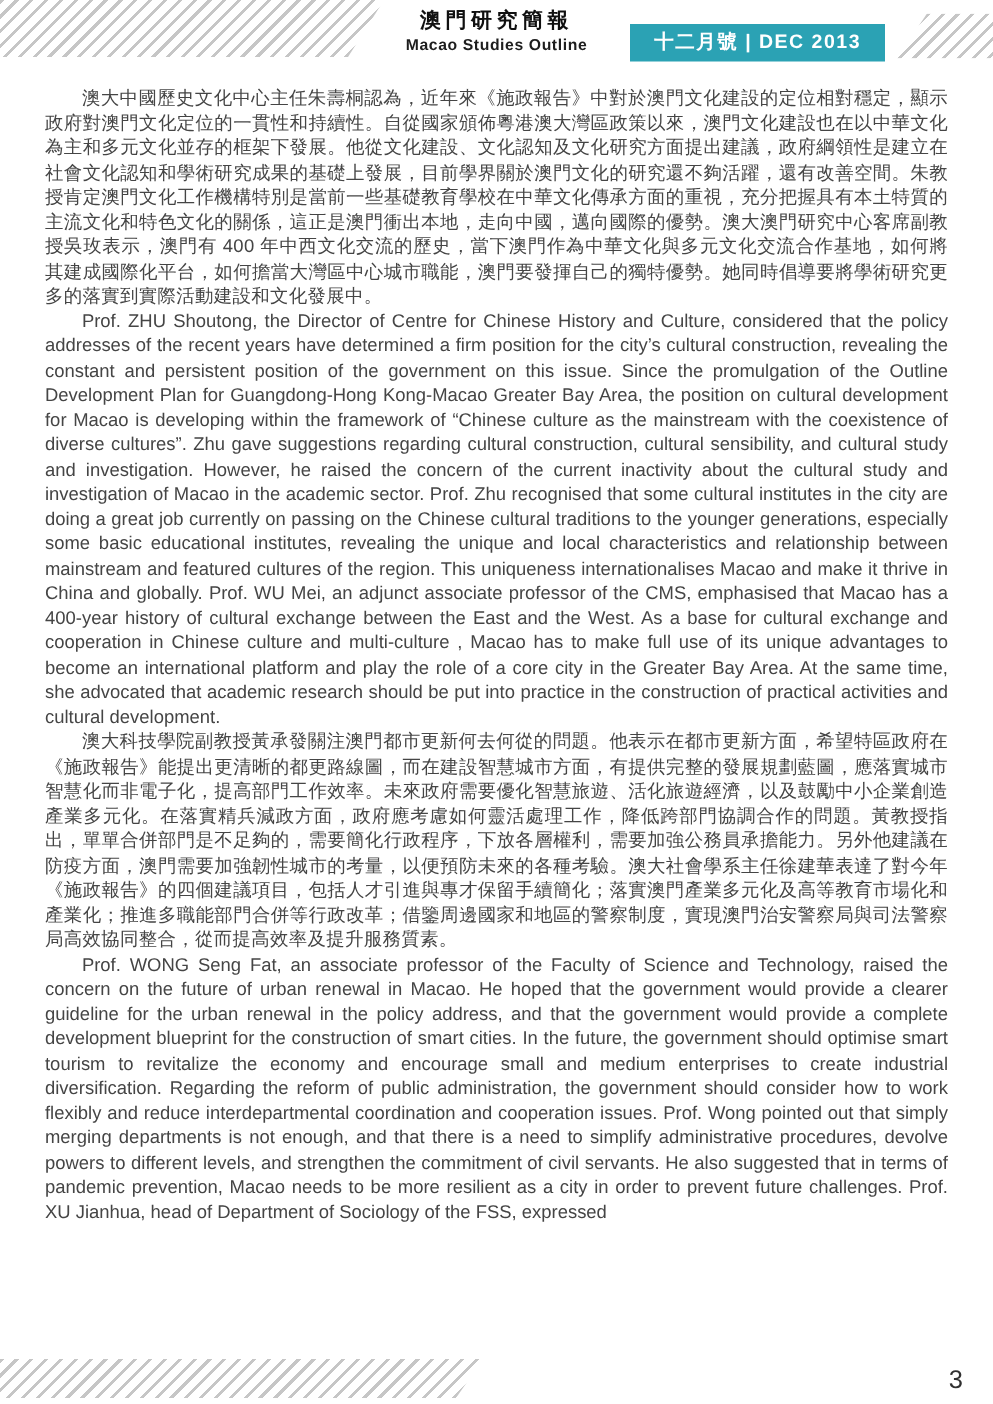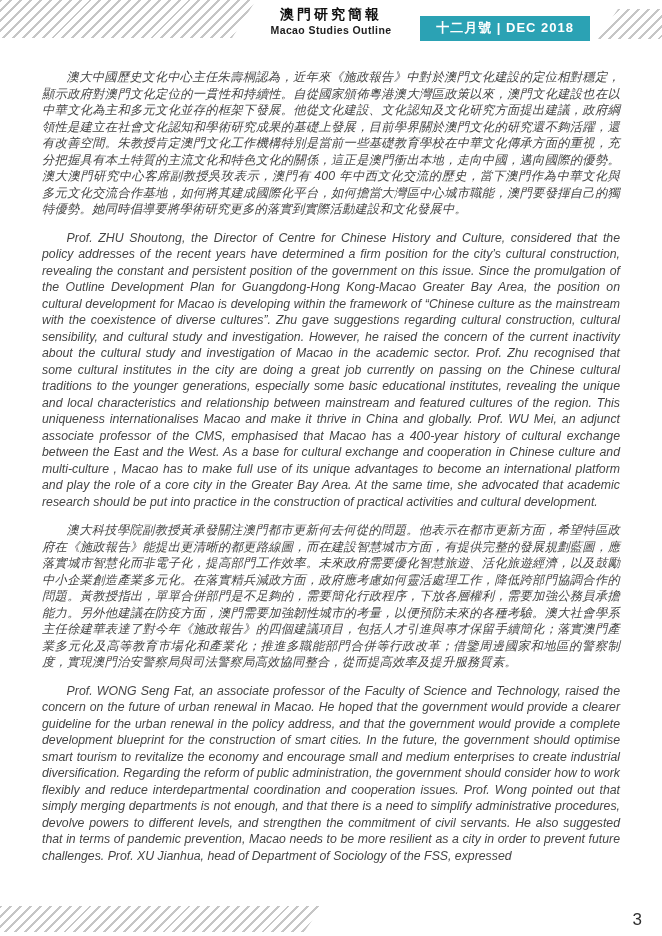--- a/index.html
+++ b/index.html
@@ -79,21 +79,21 @@
   .article {
     position: absolute;
     left: 30px;
     right: 30px;
     top: 57px;
     color: #454545;
     font-size: 12.3px;
     line-height: 16.5px;
     text-align: justify;
   }
-  .article p { margin: 12px; text-indent: 2em; font-style: italic; }
+  .article p { margin: 0; text-indent: 2em; }
   .article p.zh { letter-spacing: 0.2px; }
 
   
   .page-number {
     position: absolute;
     right: 20px;
     bottom: 6px;
     font-size: 17px;
     color: #303030;
   }
@@ -104,21 +104,21 @@
 <div class="page">
 
   <div class="stripes stripes-top-left"></div>
   <div class="stripes stripes-top-right"></div>
 
   <header class="masthead">
     <h1 class="title-zh">澳門研究簡報</h1>
     <div class="title-en">Macao Studies Outline</div>
   </header>
 
-  <div class="issue-badge">十二月號 | DEC 2018</div>
+  <div class="issue-badge">十二月號 | DEC 2013</div>
 
   <main class="article">
     <p class="zh" lang="zh-Hant">澳大中國歷史文化中心主任朱壽桐認為，近年來《施政報告》中對於澳門文化建設的定位相對穩定，顯示政府對澳門文化定位的一貫性和持續性。自從國家頒佈粵港澳大灣區政策以來，澳門文化建設也在以中華文化為主和多元文化並存的框架下發展。他從文化建設、文化認知及文化研究方面提出建議，政府綱領性是建立在社會文化認知和學術研究成果的基礎上發展，目前學界關於澳門文化的研究還不夠活躍，還有改善空間。朱教授肯定澳門文化工作機構特別是當前一些基礎教育學校在中華文化傳承方面的重視，充分把握具有本土特質的主流文化和特色文化的關係，這正是澳門衝出本地，走向中國，邁向國際的優勢。澳大澳門研究中心客席副教授吳玫表示，澳門有 400 年中西文化交流的歷史，當下澳門作為中華文化與多元文化交流合作基地，如何將其建成國際化平台，如何擔當大灣區中心城市職能，澳門要發揮自己的獨特優勢。她同時倡導要將學術研究更多的落實到實際活動建設和文化發展中。</p>
     <p class="en" lang="en">Prof. ZHU Shoutong, the Director of Centre for Chinese History and Culture, considered that the policy addresses of the recent years have determined a firm position for the city’s cultural construction, revealing the constant and persistent position of the government on this issue. Since the promulgation of the Outline Development Plan for Guangdong-Hong Kong-Macao Greater Bay Area, the position on cultural development for Macao is developing within the framework of “Chinese culture as the mainstream with the coexistence of diverse cultures”. Zhu gave suggestions regarding cultural construction, cultural sensibility, and cultural study and investigation. However, he raised the concern of the current inactivity about the cultural study and investigation of Macao in the academic sector. Prof. Zhu recognised that some cultural institutes in the city are doing a great job currently on passing on the Chinese cultural traditions to the younger generations, especially some basic educational institutes, revealing the unique and local characteristics and relationship between mainstream and featured cultures of the region. This uniqueness internationalises Macao and make it thrive in China and globally. Prof. WU Mei, an adjunct associate professor of the CMS, emphasised that Macao has a 400-year history of cultural exchange between the East and the West. As a base for cultural exchange and cooperation in Chinese culture and multi-culture , Macao has to make full use of its unique advantages to become an international platform and play the role of a core city in the Greater Bay Area. At the same time, she advocated that academic research should be put into practice in the construction of practical activities and cultural development.</p>
     <p class="zh" lang="zh-Hant">澳大科技學院副教授黃承發關注澳門都市更新何去何從的問題。他表示在都市更新方面，希望特區政府在《施政報告》能提出更清晰的都更路線圖，而在建設智慧城市方面，有提供完整的發展規劃藍圖，應落實城市智慧化而非電子化，提高部門工作效率。未來政府需要優化智慧旅遊、活化旅遊經濟，以及鼓勵中小企業創造產業多元化。在落實精兵減政方面，政府應考慮如何靈活處理工作，降低跨部門協調合作的問題。黃教授指出，單單合併部門是不足夠的，需要簡化行政程序，下放各層權利，需要加強公務員承擔能力。另外他建議在防疫方面，澳門需要加強韌性城市的考量，以便預防未來的各種考驗。澳大社會學系主任徐建華表達了對今年《施政報告》的四個建議項目，包括人才引進與專才保留手續簡化；落實澳門產業多元化及高等教育市場化和產業化；推進多職能部門合併等行政改革；借鑒周邊國家和地區的警察制度，實現澳門治安警察局與司法警察局高效協同整合，從而提高效率及提升服務質素。</p>
     <p class="en" lang="en">Prof. WONG Seng Fat, an associate professor of the Faculty of Science and Technology, raised the concern on the future of urban renewal in Macao. He hoped that the government would provide a clearer guideline for the urban renewal in the policy address, and that the government would provide a complete development blueprint for the construction of smart cities. In the future, the government should optimise smart tourism to revitalize the economy and encourage small and medium enterprises to create industrial diversification. Regarding the reform of public administration, the government should consider how to work flexibly and reduce interdepartmental coordination and cooperation issues. Prof. Wong pointed out that simply merging departments is not enough, and that there is a need to simplify administrative procedures, devolve powers to different levels, and strengthen the commitment of civil servants. He also suggested that in terms of pandemic prevention, Macao needs to be more resilient as a city in order to prevent future challenges. Prof. XU Jianhua, head of Department of Sociology of the FSS, expressed</p>
   </main>
 
   <div class="stripes stripes-bottom-left"></div>
 

